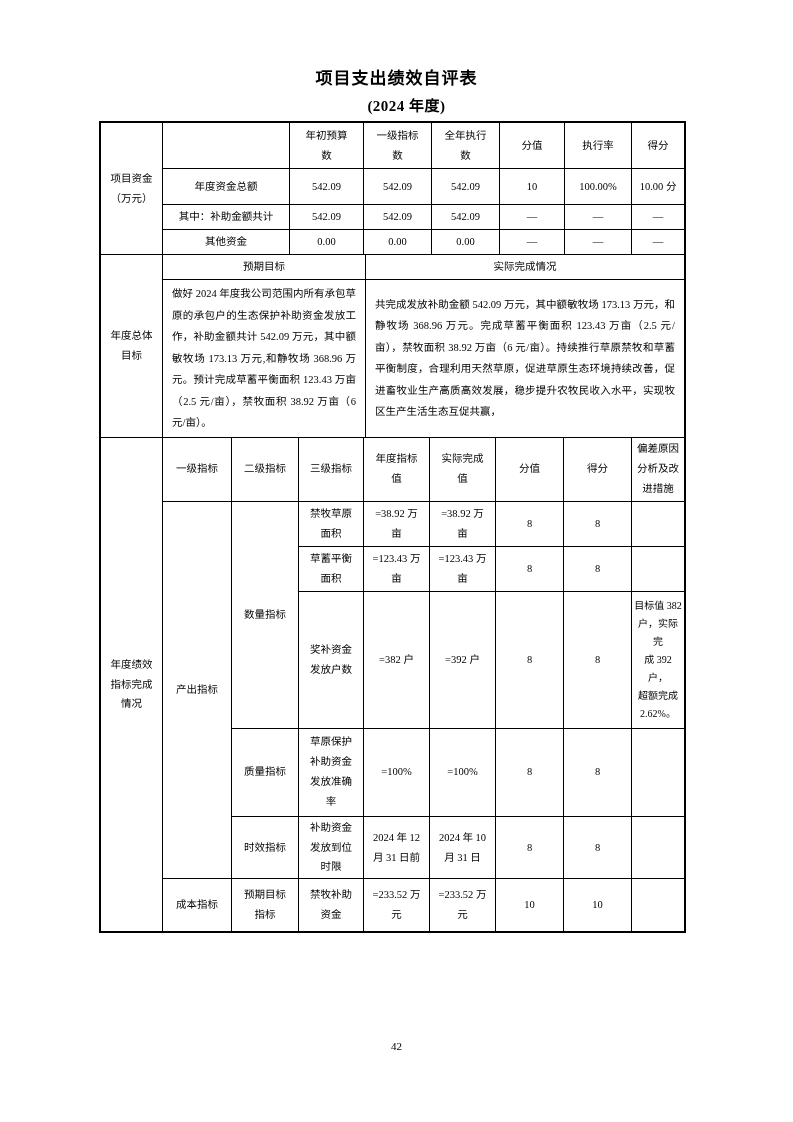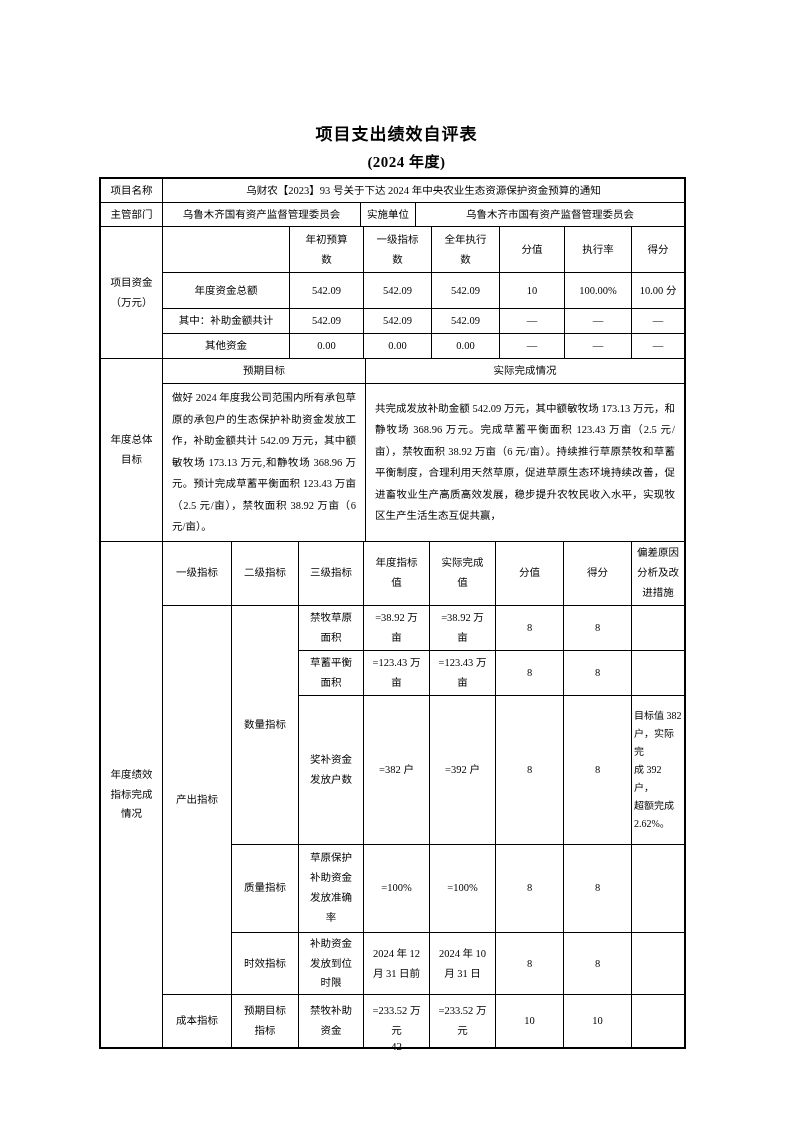--- a/index.html
+++ b/index.html
@@ -5,21 +5,21 @@
   html,body{margin:0;padding:0;background:#ffffff;}
   .page{
     position:relative;
     width:793px;height:1122px;
     background:#ffffff;
     color:#000;
     font-family:"Liberation Serif","DejaVu Serif",serif;
     overflow:hidden;
   }
   .doc-title{
-    padding-top:120px;
+    padding-top:64px;
     text-align:center;
     font-size:17px;
     font-weight:bold;
     letter-spacing:1px;
   }
   .doc-subtitle{
     text-align:center;
     font-size:15px;
     font-weight:bold;
     margin-top:5px;
@@ -52,62 +52,42 @@
   td.goal-text{
     white-space:normal;
     text-align:justify;
     vertical-align:middle;
     padding:3px 9px;
     line-height:2.05;
   }
   td.remark{
     font-size:10px;
     line-height:1.8;
-    text-align:left;
-    padding:11px 2px;
+    text-align:center;
+    padding:5px 2px;
   }
   .page-num{
     position:absolute;
     top:1040px;
     left:0;
     width:100%;
     text-align:center;
     font-size:11px;
   }
 </style>
 </head>
 <body>
 
 <div class="page">
 
   <div class="doc-title">项目支出绩效自评表</div>
   <div class="doc-subtitle">(2024 年度)</div>
 
   <div class="doc-table">
 
-    <table>
-      <colgroup>
-          <col style="width:62px">
-          <col style="width:198px">
-          <col style="width:55px">
-          <col style="width:269px">
-        </colgroup>
-      <tbody>
-          <tr style="height:24px">
-        <td>项目名称</td>
-        <td colspan="3">乌财农【2023】93 号关于下达 2024 年中央农业生态资源保护资金预算的通知</td>
-      </tr>
-      <tr style="height:24px">
-        <td>主管部门</td>
-        <td>乌鲁木齐国有资产监督管理委员会</td>
-        <td>实施单位</td>
-        <td>乌鲁木齐市国有资产监督管理委员会</td>
-      </tr>
-    </tbody>
-      </table>
 
     <table>
       <colgroup>
           <col style="width:62px">
           <col style="width:127px">
           <col style="width:74px">
           <col style="width:68px">
           <col style="width:68px">
           <col style="width:65px">
           <col style="width:67px">

